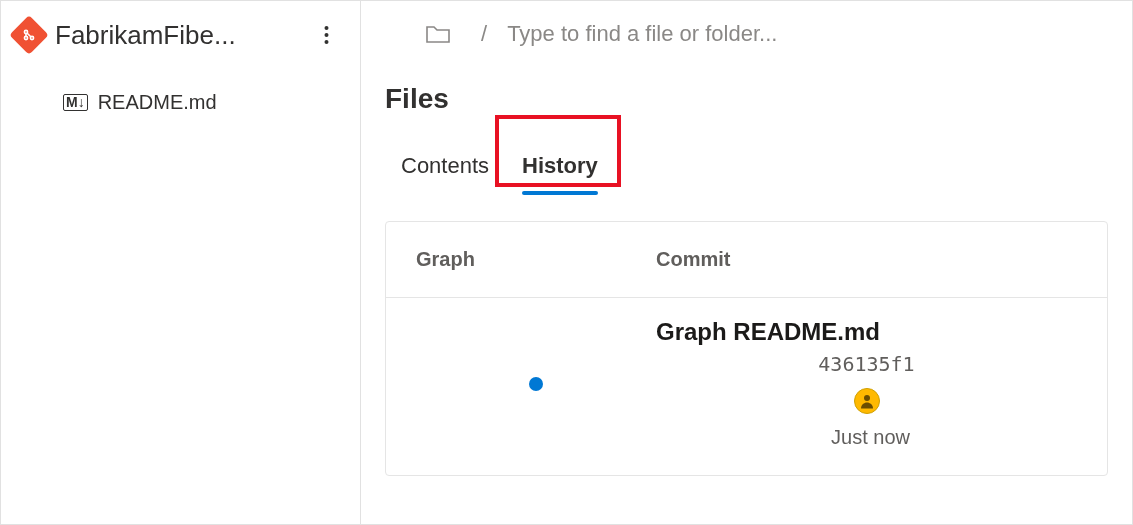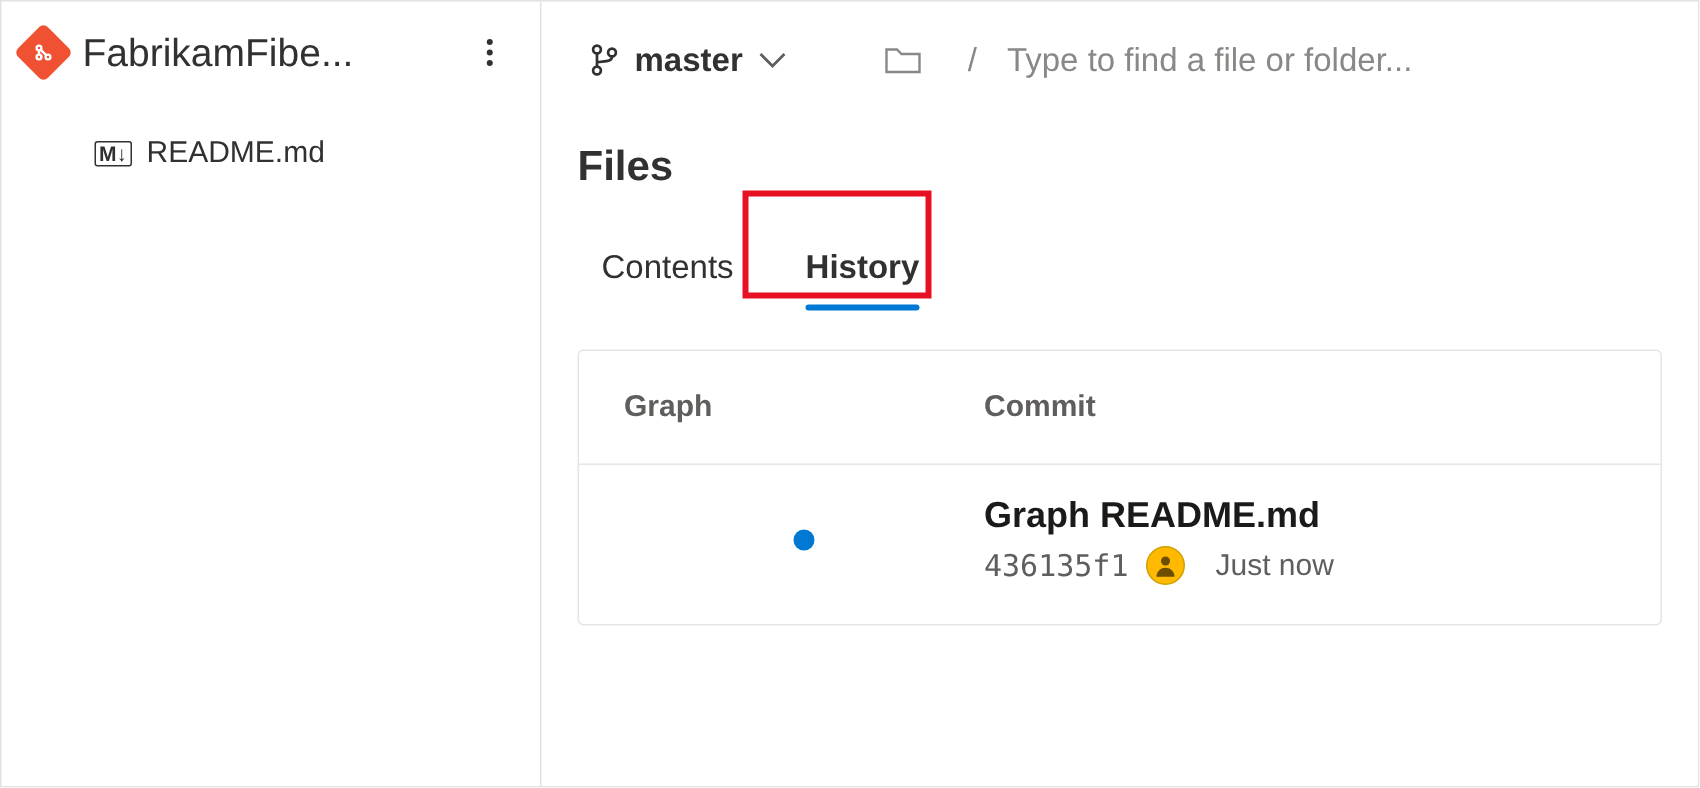--- a/index.html
+++ b/index.html
@@ -23,36 +23,36 @@
   .branch-sel { display:flex; align-items:center; gap: 10px; cursor:pointer; padding: 6px 8px; }
   .branch-name { font-size: 22px; font-weight:600; color:#323130; }
   .chevron { color:#605e5c; }
   .folder-icon { color:#8a8886; margin-left: 40px; }
   .path-sep { color:#8a8886; font-size:22px; margin: 0 4px 0 14px; }
   .path-input { flex:1; border:none; font-size:22px; color:#14532d; outline:none; background:transparent; }
   .path-input::placeholder { color:#8a8886; }
 
   .page-title { font-size: 28px; font-weight:600; padding: 36px 24px 8px 24px; }
 
-  .tabs { display:flex; gap: 16px; padding: 20px 36px 0 24px; align-items:flex-end; }
+  .tabs { display:flex; gap: 1px; padding: 20px 36px 0 24px; align-items:flex-end; }
   .tab { font-size:22px; padding: 10px 16px 14px 16px; cursor:pointer; color:#323130; position:relative; }
   .tab.active { font-weight:600; }
   .tab.active::after { content:""; position:absolute; left:16px; right:16px; bottom:-2px; height:4px; background:#0078d4; border-radius:2px; }
   .highlight-box { position:absolute; border:4px solid #e81123; pointer-events:none; }
 
   .history-panel { margin: 28px 24px 0 24px; border:1px solid #e5e5e5; border-radius:4px; overflow:hidden; }
   .hist-header { display:flex; padding: 26px 30px; border-bottom:1px solid #e5e5e5; color:#605e5c; font-size:20px;font-weight:bold; }
   .col-graph { width: 240px; }
   .col-commit { flex:1; }
   .hist-row { display:flex; align-items:center; padding: 20px 30px 26px 30px; }
   .graph-cell { width:240px; display:flex; justify-content:center; align-items:center; }
   .node { width:14px; height:14px; border-radius:50%; background:#0078d4; }
   .commit-cell { flex:1; }
   .commit-msg { font-size:24px; font-weight:600; color:#1b1a19; margin-bottom:6px; }
-  .commit-meta { display:flex; align-items:center; gap:12px; font-size:20px; color:#605e5c; }
+  .commit-meta { display:flex; align-items:center; gap:12px; font-size:20px; color:#605e5c;flex-direction:column; }
   .commit-hash { font-family: Consolas, monospace; }
   .avatar { width:26px; height:26px; border-radius:50%; background:#ffb900; border:1px solid #d0a000; display:inline-flex; align-items:center; justify-content:center; overflow:hidden; }
   .avatar svg { width:18px; height:18px; }
   .author-name { color:#605e5c; }
   .commit-time { margin-left:8px; }
 </style>
 </head>
 <body>
 
 <div class="app">
@@ -80,34 +80,20 @@
     <div class="tree">
       <div class="tree-item">
         <span class="filetype-badge">M↓</span>
         <span>README.md</span>
       </div>
     </div>
   </aside>
 
   <main class="main">
     <div class="topbar">
-      <div class="branch-sel">
-        <svg width="20" height="22" viewBox="0 0 20 22">
-            <g fill="none" stroke="#323130" stroke-width="1.8">
-              <circle cx="5" cy="4" r="2.6"></circle>
-              <circle cx="5" cy="18" r="2.6"></circle>
-              <circle cx="15" cy="6" r="2.6"></circle>
-              <path d="M5 6.6v8.8M15 8.6c0 4-6 3-10 4"></path>
-            </g>
-          </svg>
-        <span class="branch-name">master</span>
-        <svg class="chevron" width="20" height="12" viewBox="0 0 20 12">
-            <path d="M2 2l8 8 8-8" fill="none" stroke="#605e5c" stroke-width="1.8"></path>
-          </svg>
-      </div>
       <svg class="folder-icon" width="26" height="22" viewBox="0 0 26 22">
           <path d="M2 4h7l3 3h12v12H2z" fill="none" stroke="#8a8886" stroke-width="1.6"></path>
         </svg>
       <span class="path-sep">/</span>
       <input class="path-input" placeholder="Type to find a file or folder..." style="">
     </div>
 
     <h1 class="page-title">Files</h1>
 
     <div class="tabs" style="position:relative;">

